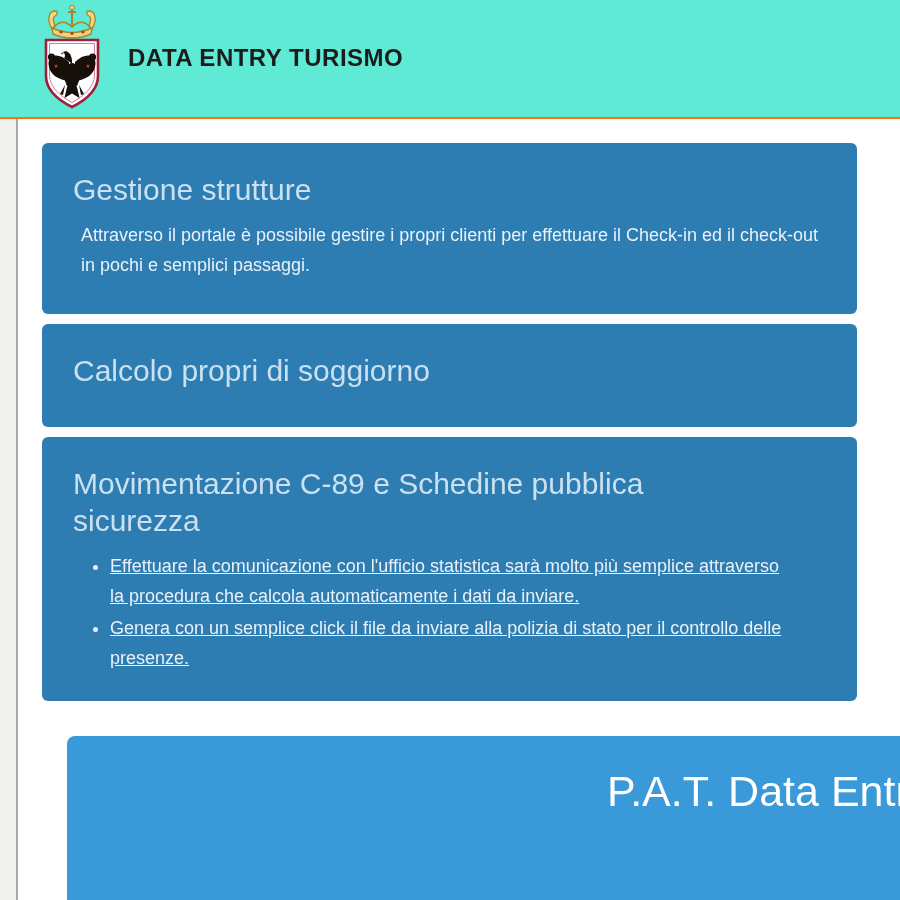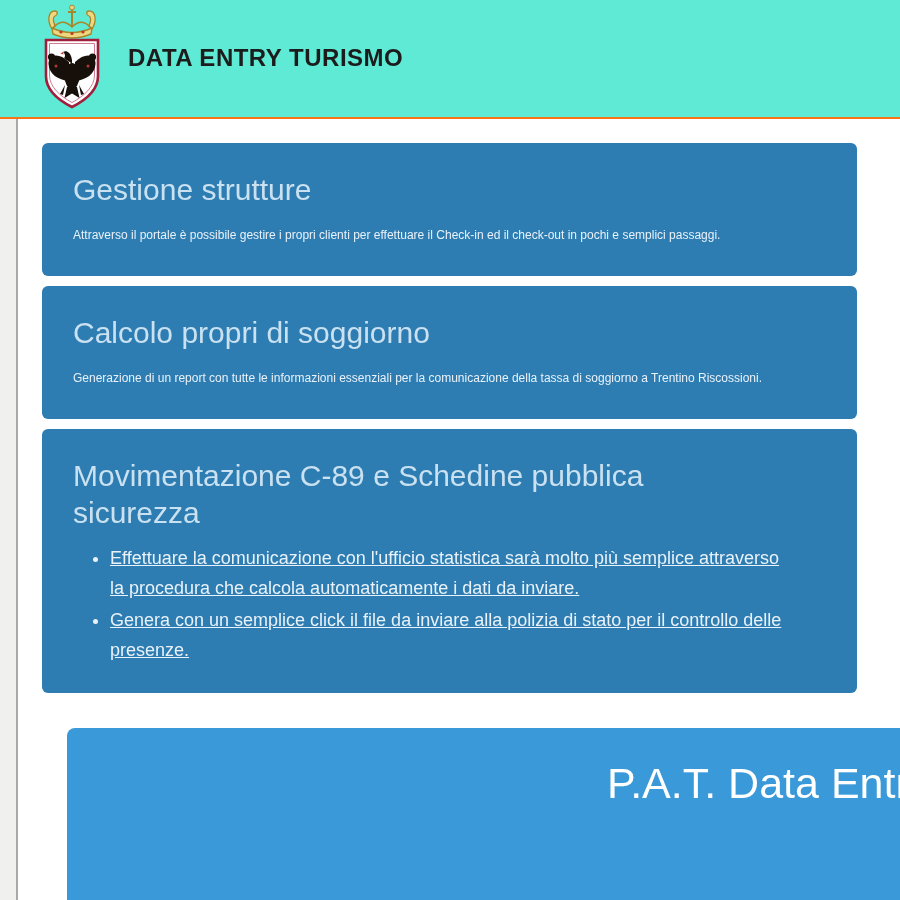--- a/index.html
+++ b/index.html
@@ -50,22 +50,22 @@
     box-sizing: border-box;
   }
   .card h2 {
     margin: 8px 0 12px;
     font-size: 30px; font-weight: normal;
     line-height: 37px;
     color: #c9e1f0;
   }
   .card-wide-title h2 { max-width: 700px; }
   .card p {
-    margin: 0;
-    font-size: 12px; line-height: 30px;
+    margin: 8px;
+    font-size: 18px; line-height: 30px;
     color: #e9f2f9;
     max-width: 758px;
   }
   .card ul {
     margin: 4px 0 0; padding-left: 37px;
   }
   .card li {
     font-size: 18px; line-height: 30px;
     color: #e9f2f9;
     margin-bottom: 2px;
@@ -134,21 +134,20 @@
 <div class="page">
   <div class="cards">
 
     <div class="card">
       <h2>Gestione strutture</h2>
       <p>Attraverso il portale è possibile gestire i propri clienti per effettuare il Check-in ed il check-out in pochi e semplici passaggi.</p>
     </div>
 
     <div class="card">
       <h2>Calcolo propri di soggiorno</h2>
-      <p>Generazione di un report con tutte le informazioni essenziali per la comunicazione della tassa di soggiorno a Trentino Riscossioni.</p>
     </div>
 
     <div class="card card-wide-title">
       <h2>Movimentazione C-89 e Schedine pubblica sicurezza</h2>
       <ul>
         <li>Effettuare la comunicazione con l'ufficio statistica sarà molto più semplice attraverso la procedura che calcola automaticamente i dati da inviare.</li>
         <li>Genera con un semplice click il file da inviare alla polizia di stato per il controllo delle presenze.</li>
       </ul>
     </div>
 

